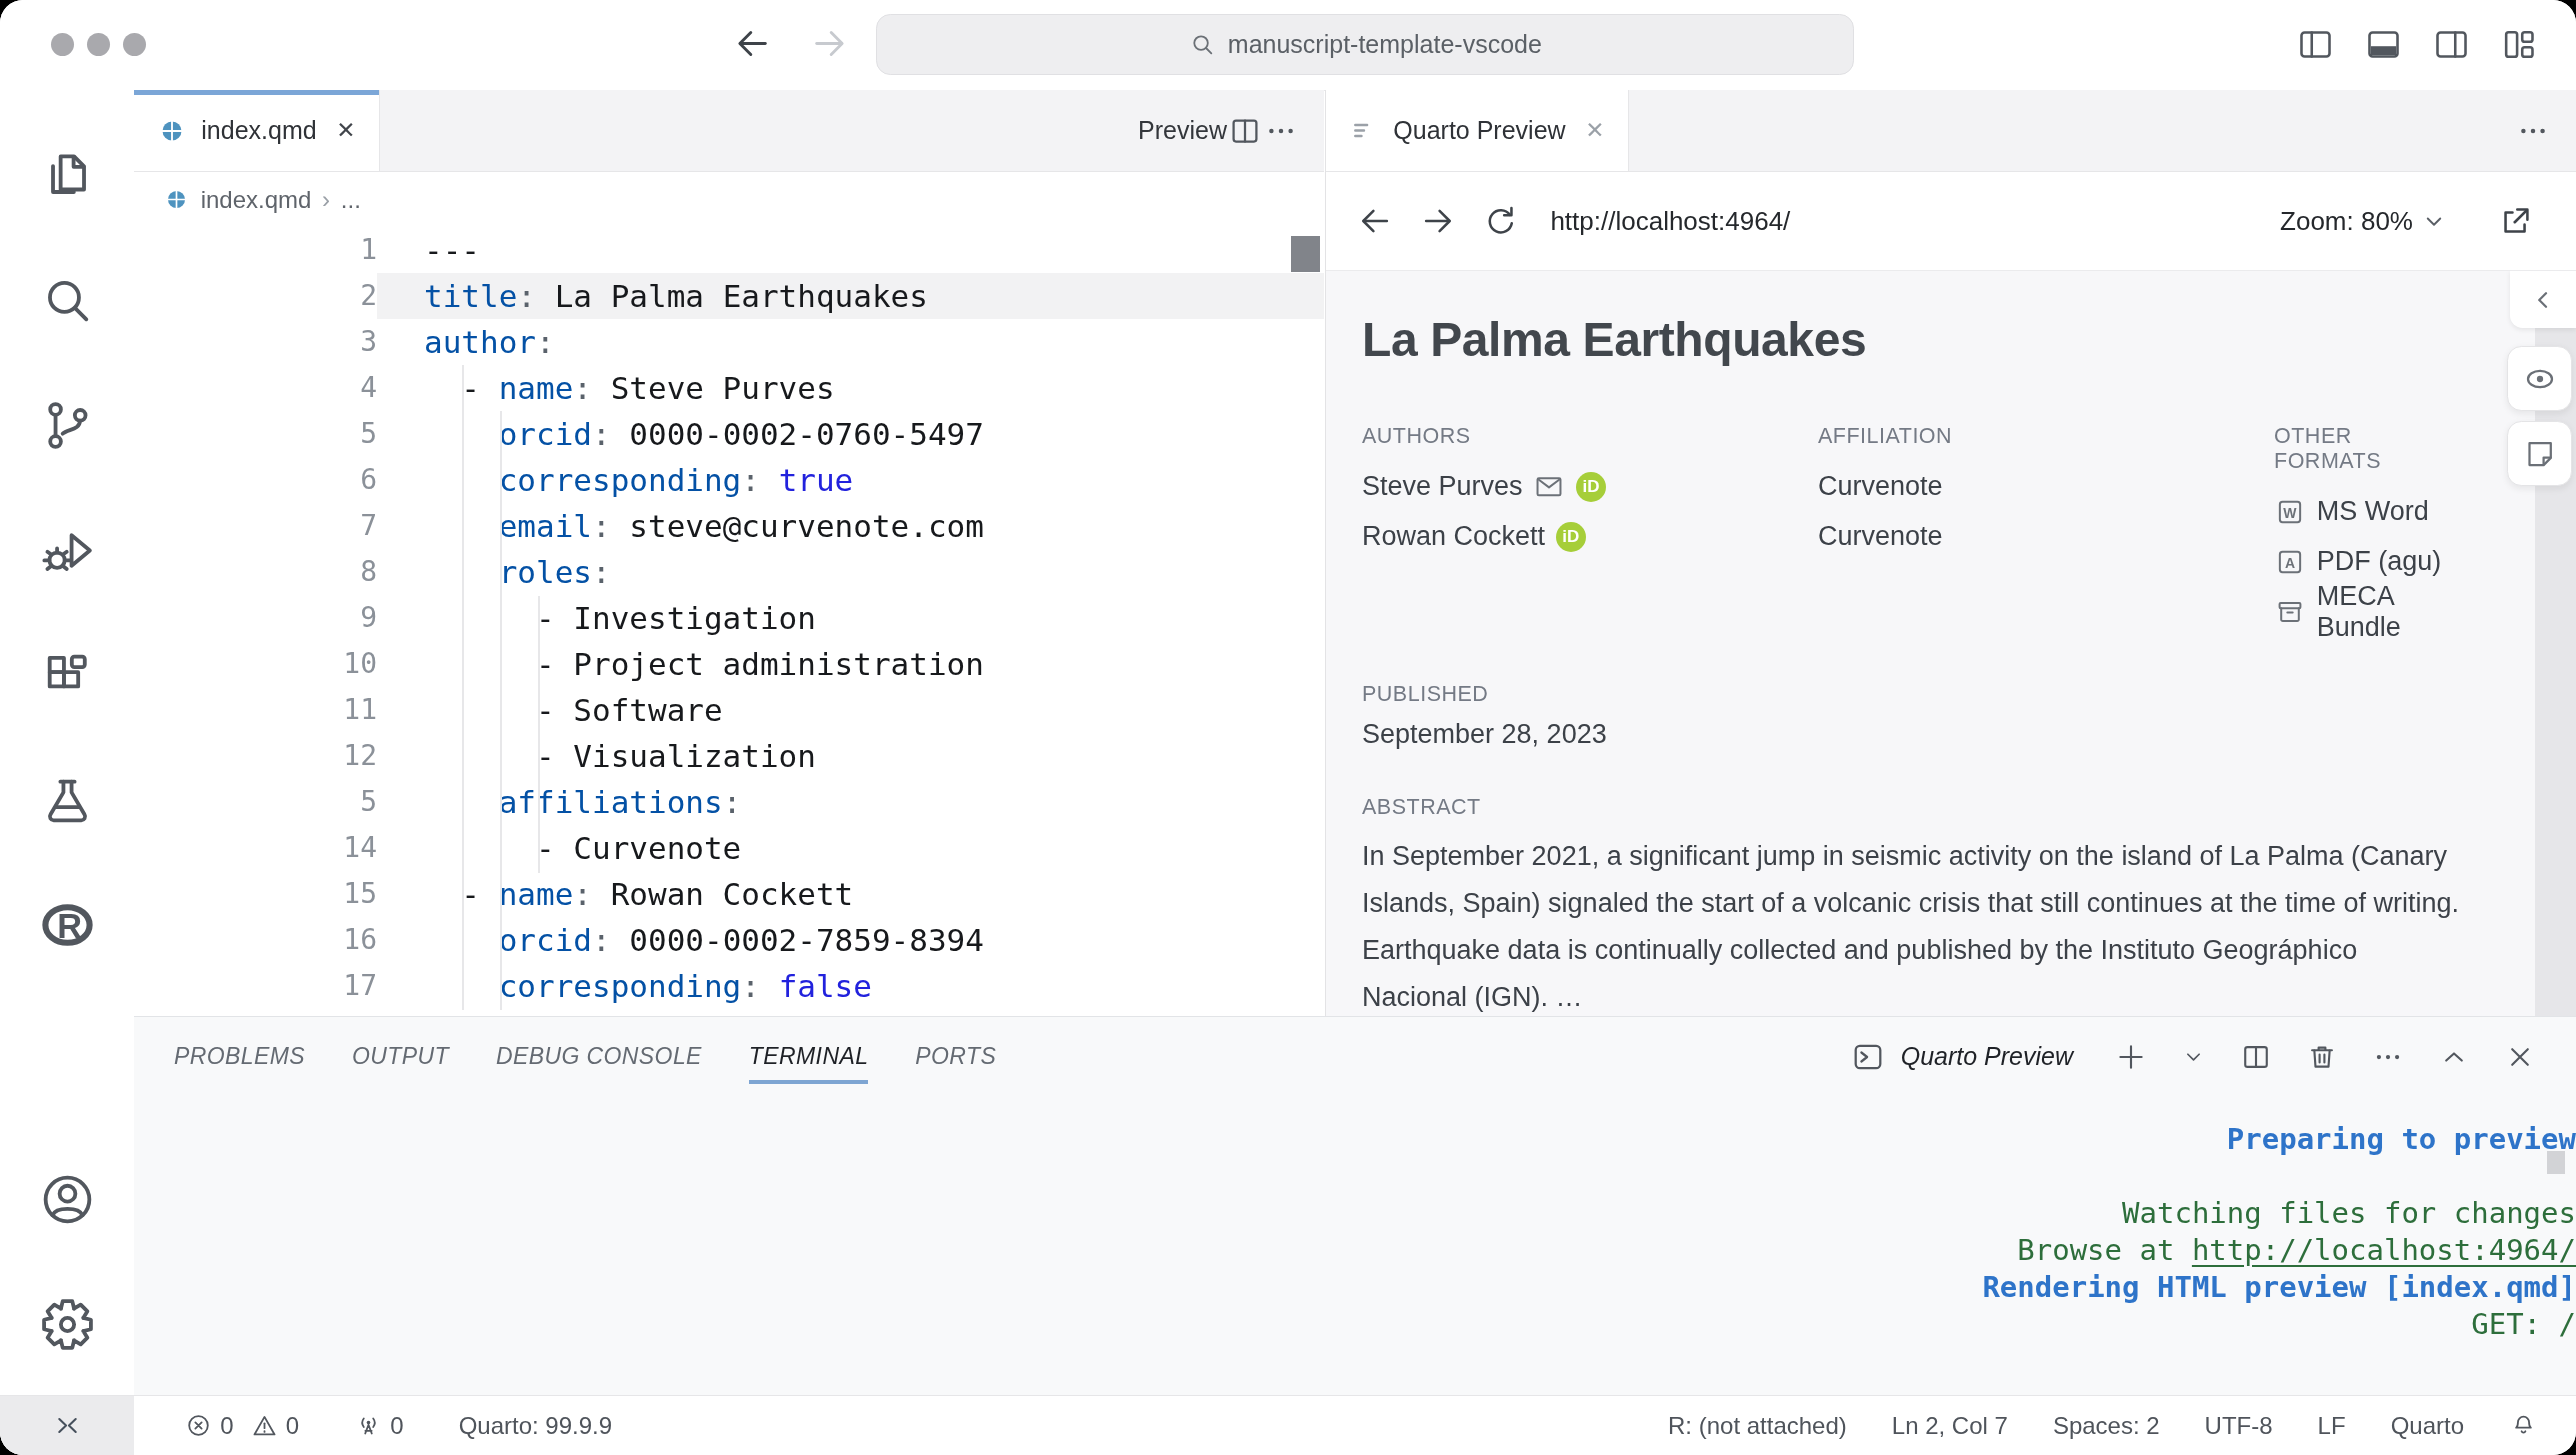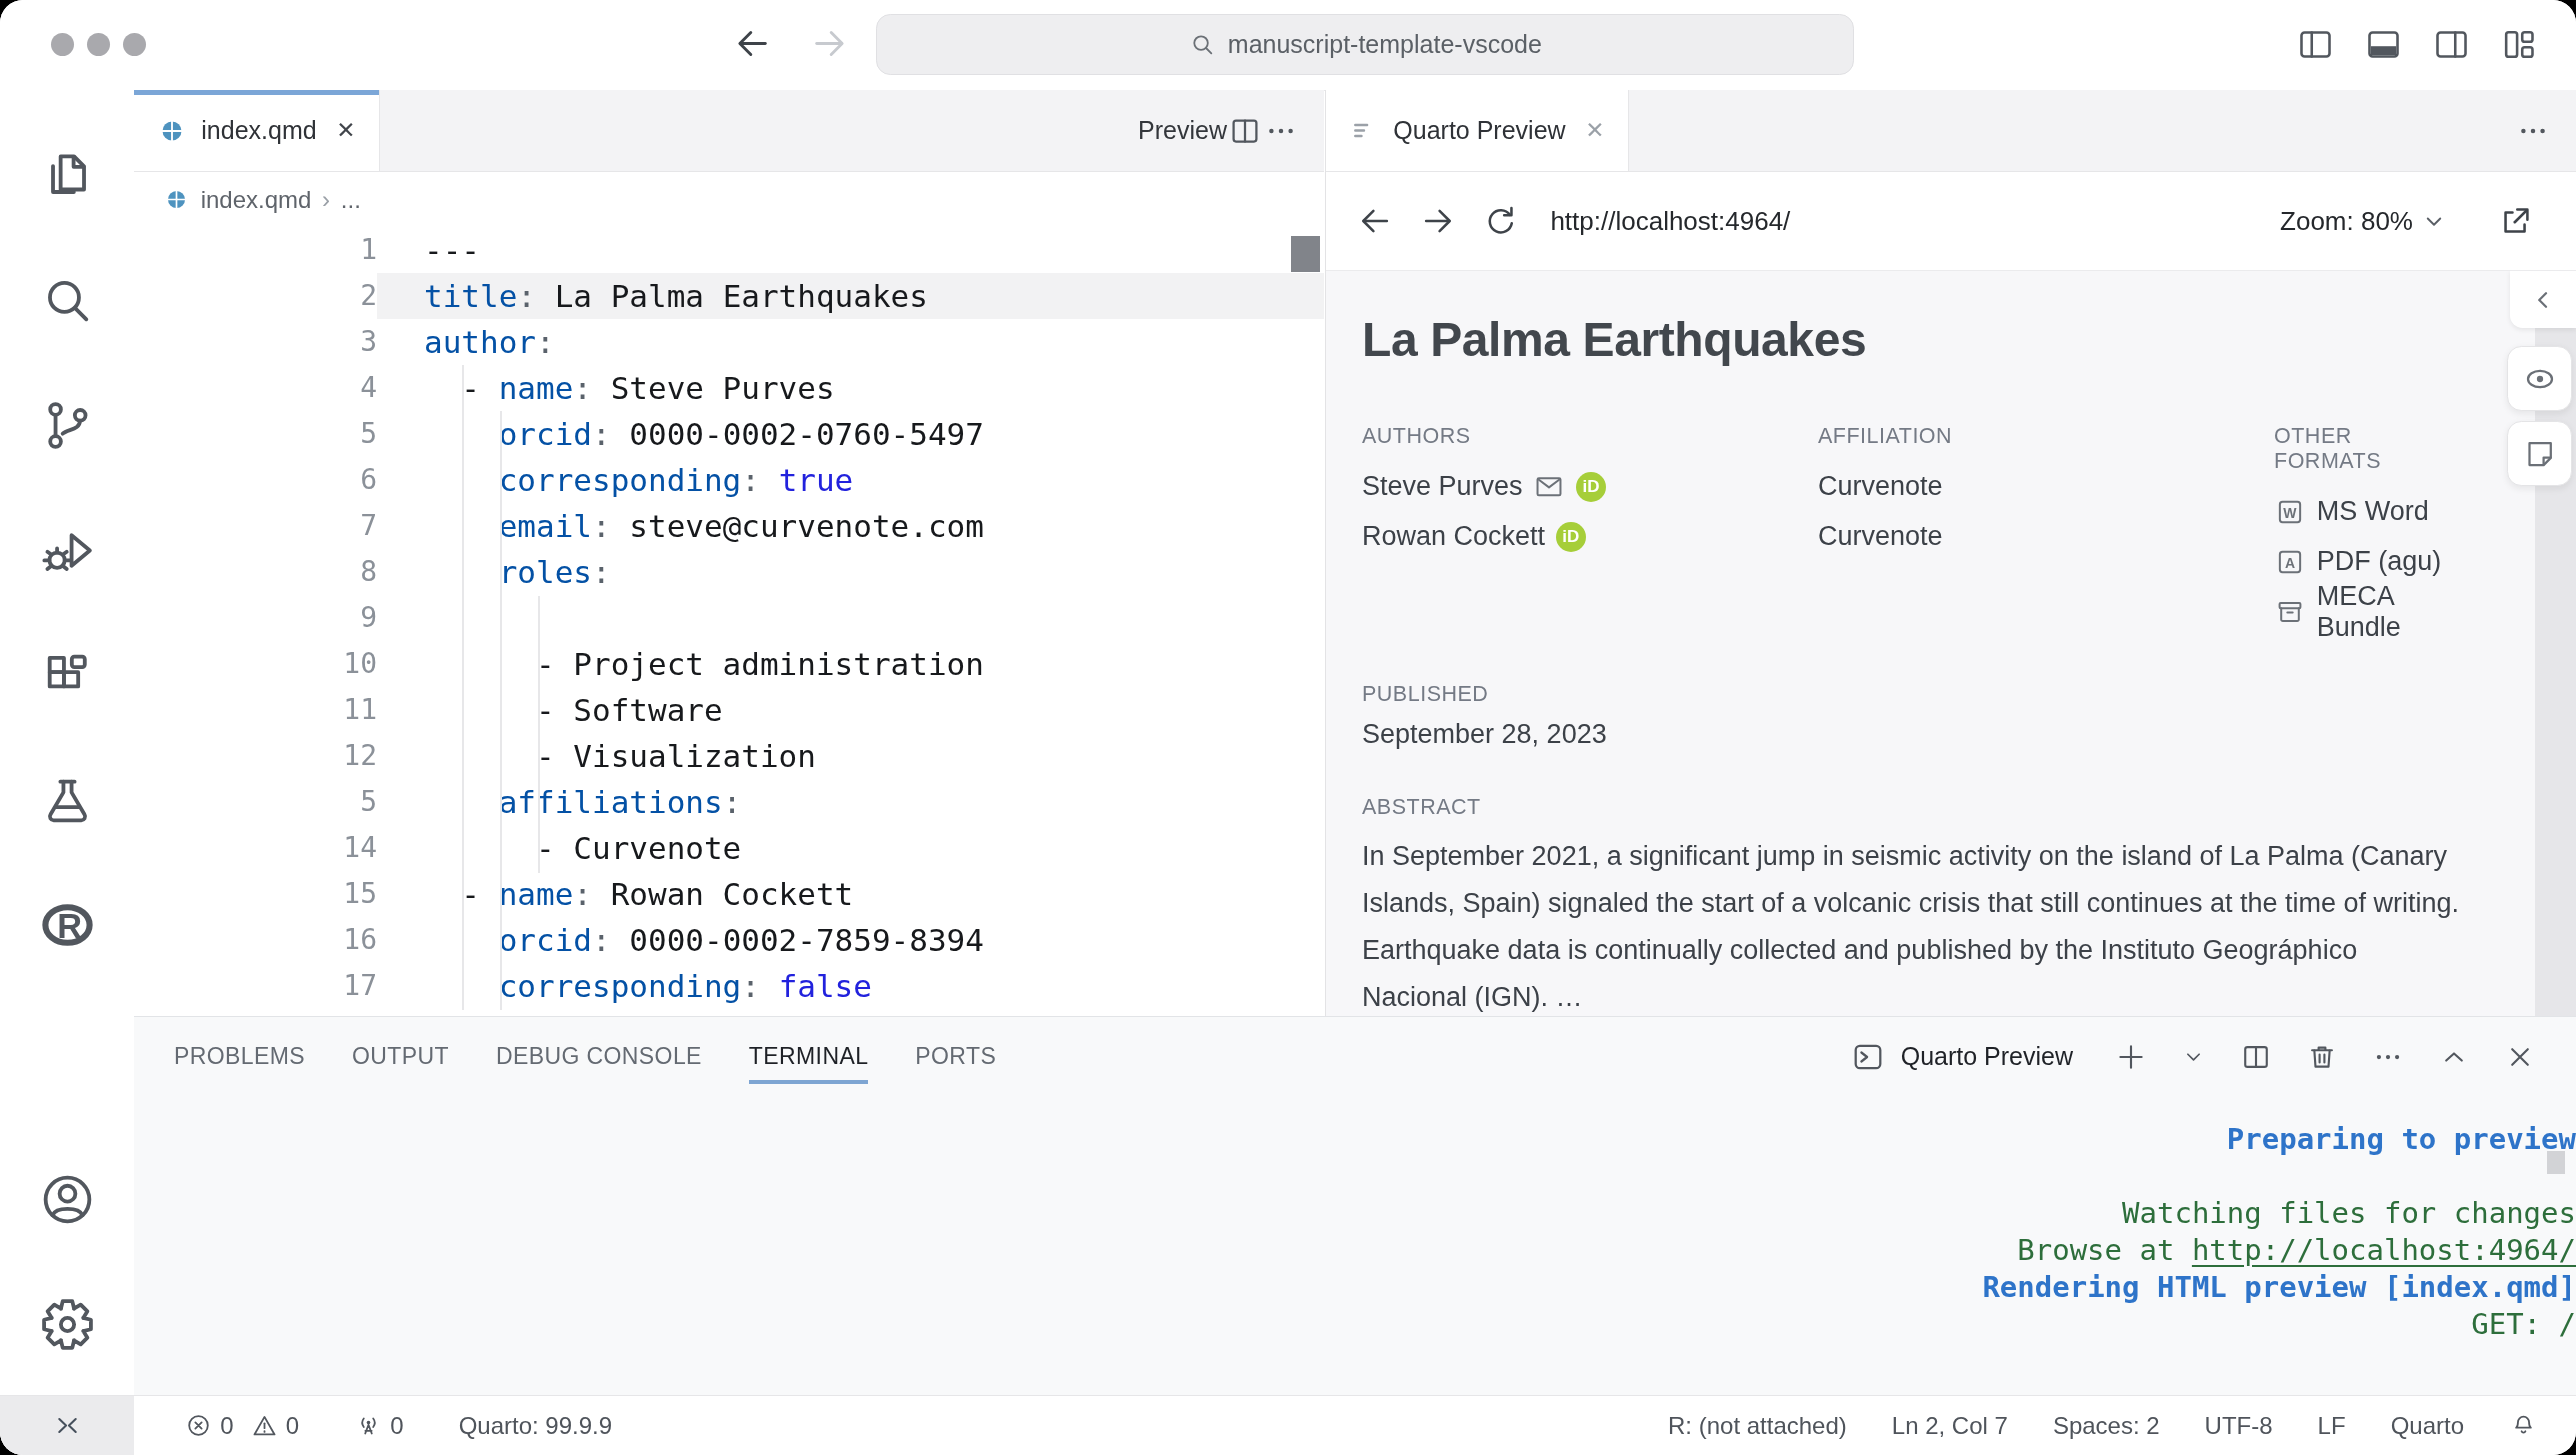--- a/index.html
+++ b/index.html
@@ -68,21 +68,21 @@
   .doc-label{font-size:21.5px;color:#747a85;letter-spacing:0.5px;margin-bottom:12.5px;}
   .doc-item{height:50px;display:flex;align-items:center;gap:10.7px;font-size:27px;color:#3c4148;}
   .doc-item svg{width:32px;height:32px;stroke:#6c7178;}
   .orcid-badge{width:30px;height:30px;border-radius:50%;background:#a6ce39;color:#fff;font-size:17px;font-weight:bold;display:flex;align-items:center;justify-content:center;letter-spacing:0;}
   .doc-section{margin-top:45px;}
   .doc-body{font-size:27px;color:#3c4148;}
   #abstract-text{max-width:1119px;line-height:47px;}
 
   
   #panel{position:absolute;left:134px;top:1016px;right:0;height:380px;background:#f8f9fa;border-top:1.8px solid #e2e4e7;}
-  #panel-header{height:79px;display:flex;align-items:center;padding-left:40px;}
+  #panel-header{height:79px;display:flex;align-items:center;padding-left:40px;font-style:italic;}
   .ptab{font-size:23px;letter-spacing:0.4px;color:#646a72;margin-right:47px;height:79px;display:flex;align-items:center;position:relative;}
   .ptab.active{color:#1e2126;}
   .ptab.active::after{content:"";position:absolute;left:0;right:0;bottom:12.5px;height:3.6px;background:#7ea5d2;}
   #panel-controls{margin-left:auto;display:flex;align-items:center;gap:32px;padding-right:39px;}
   #panel-controls svg{width:34px;height:34px;}
   #term-label{display:flex;align-items:center;gap:14.3px;font-size:25px;color:#1f2227;margin-right:9px;}
   #term-label svg{width:36px;height:36px;}
   #terminal{padding:25px 0 0 40px;font-family:"DejaVu Sans Mono","Liberation Mono",monospace;font-size:29px;}
   .tline{height:37px;line-height:37px;white-space:pre;text-align:right;}
   .tc-blue{color:#2e74c9;font-weight:bold;}
@@ -313,20 +313,21 @@
           <div class="codeline">
             <span class="ln">7</span>
             <span class="ct">    <span class="tok-k">email</span><span class="tok-p">: </span><span class="tok-t">steve@curvenote.com</span></span>
           </div>
           <div class="codeline">
             <span class="ln">8</span>
             <span class="ct">    <span class="tok-k">roles</span><span class="tok-p">:</span></span>
           </div>
           <div class="codeline">
             <span class="ln">9</span>
+            <span class="ct">      <span class="tok-t">- Investigation</span></span>
           </div>
           <div class="codeline">
             <span class="ln">10</span>
             <span class="ct">      <span class="tok-t">- Project administration</span></span>
           </div>
           <div class="codeline">
             <span class="ln">11</span>
             <span class="ct">      <span class="tok-t">- Software</span></span>
           </div>
           <div class="codeline">

